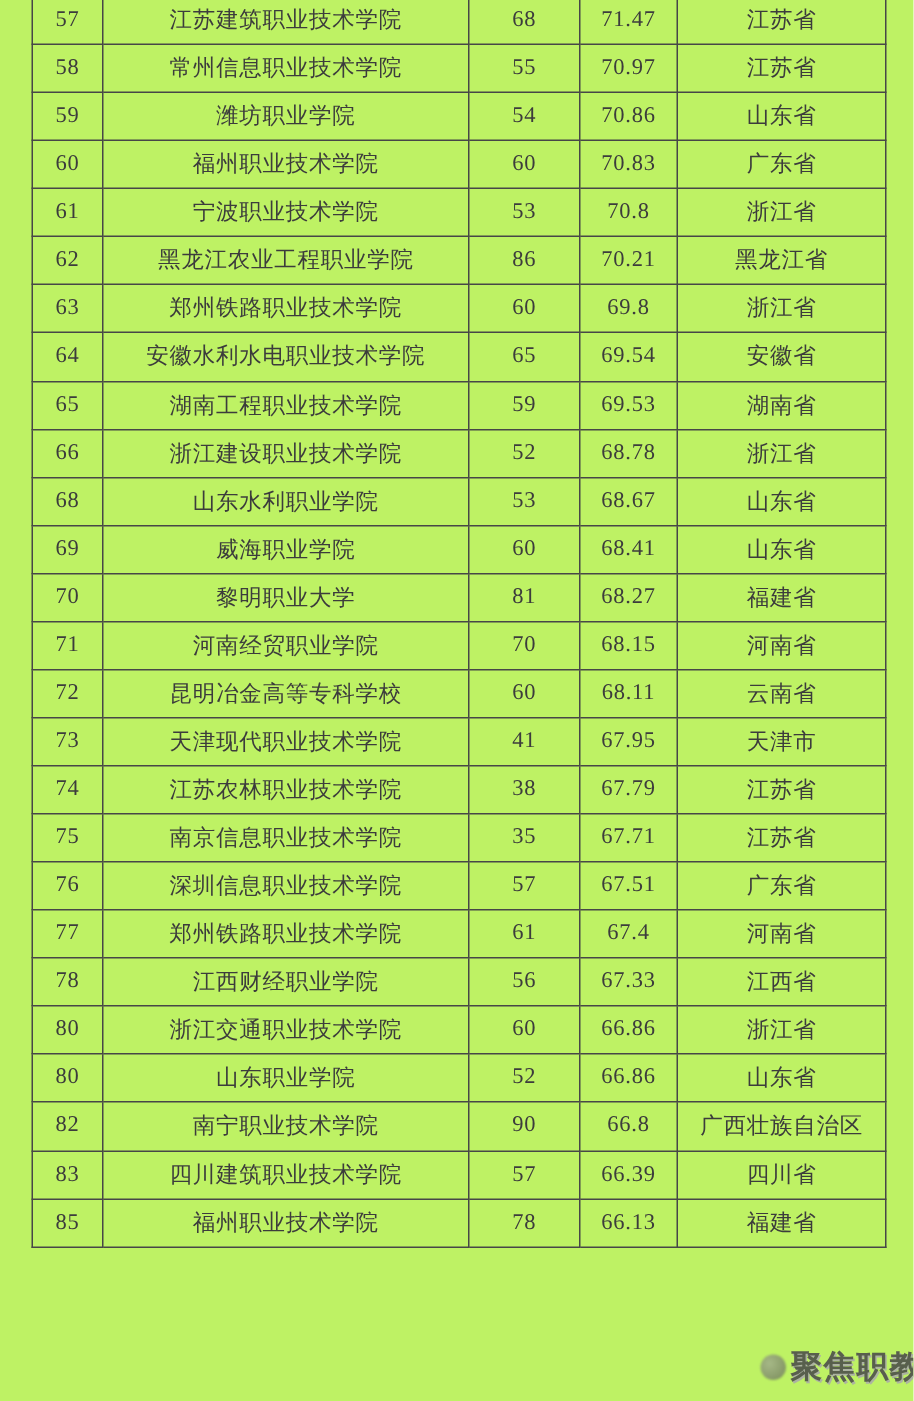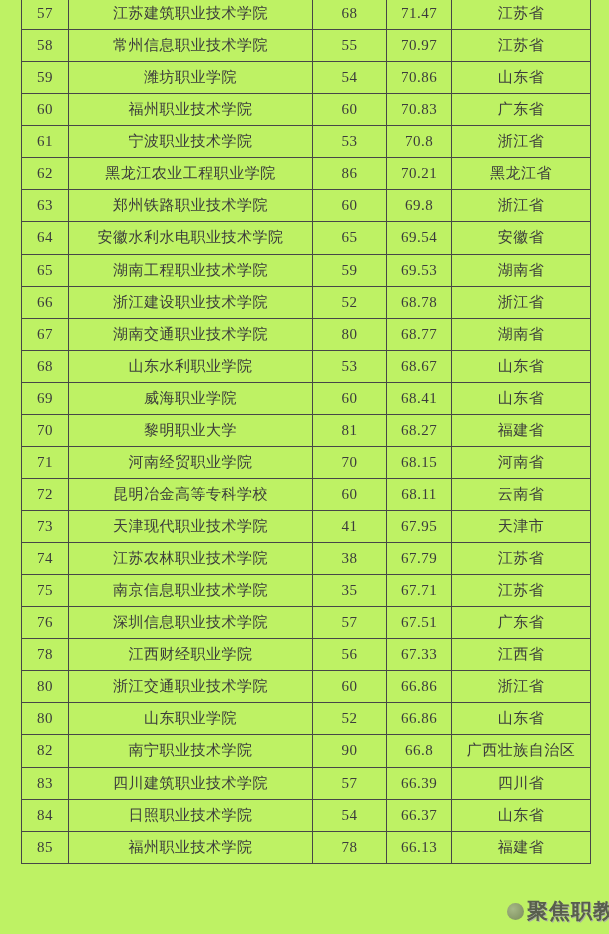--- a/index.html
+++ b/index.html
@@ -150,27 +150,20 @@
       <td class="t-prov">湖南省</td>
     </tr>
         <tr>
       <td class="t-rank">66</td>
       <td class="t-name">浙江建设职业技术学院</td>
       <td class="t-num">52</td>
       <td class="t-score">68.78</td>
       <td class="t-prov">浙江省</td>
     </tr>
         <tr>
-      <td class="t-rank">67</td>
-      <td class="t-name">湖南交通职业技术学院</td>
-      <td class="t-num">80</td>
-      <td class="t-score">68.77</td>
-      <td class="t-prov">湖南省</td>
-    </tr>
-        <tr>
       <td class="t-rank">68</td>
       <td class="t-name">山东水利职业学院</td>
       <td class="t-num">53</td>
       <td class="t-score">68.67</td>
       <td class="t-prov">山东省</td>
     </tr>
         <tr>
       <td class="t-rank">69</td>
       <td class="t-name">威海职业学院</td>
       <td class="t-num">60</td>
@@ -220,20 +213,27 @@
       <td class="t-prov">江苏省</td>
     </tr>
         <tr>
       <td class="t-rank">76</td>
       <td class="t-name">深圳信息职业技术学院</td>
       <td class="t-num">57</td>
       <td class="t-score">67.51</td>
       <td class="t-prov">广东省</td>
     </tr>
         <tr>
+      <td class="t-rank">77</td>
+      <td class="t-name">郑州铁路职业技术学院</td>
+      <td class="t-num">61</td>
+      <td class="t-score">67.4</td>
+      <td class="t-prov">河南省</td>
+    </tr>
+        <tr>
       <td class="t-rank">78</td>
       <td class="t-name">江西财经职业学院</td>
       <td class="t-num">56</td>
       <td class="t-score">67.33</td>
       <td class="t-prov">江西省</td>
     </tr>
         <tr>
       <td class="t-rank">80</td>
       <td class="t-name">浙江交通职业技术学院</td>
       <td class="t-num">60</td>
@@ -255,27 +255,20 @@
       <td class="t-prov">广西壮族自治区</td>
     </tr>
         <tr>
       <td class="t-rank">83</td>
       <td class="t-name">四川建筑职业技术学院</td>
       <td class="t-num">57</td>
       <td class="t-score">66.39</td>
       <td class="t-prov">四川省</td>
     </tr>
         <tr>
-      <td class="t-rank">84</td>
-      <td class="t-name">日照职业技术学院</td>
-      <td class="t-num">54</td>
-      <td class="t-score">66.37</td>
-      <td class="t-prov">山东省</td>
-    </tr>
-        <tr>
       <td class="t-rank">85</td>
       <td class="t-name">福州职业技术学院</td>
       <td class="t-num">78</td>
       <td class="t-score">66.13</td>
       <td class="t-prov">福建省</td>
     </tr>
       </tbody>
   </table>
 
   <div class="watermark">

